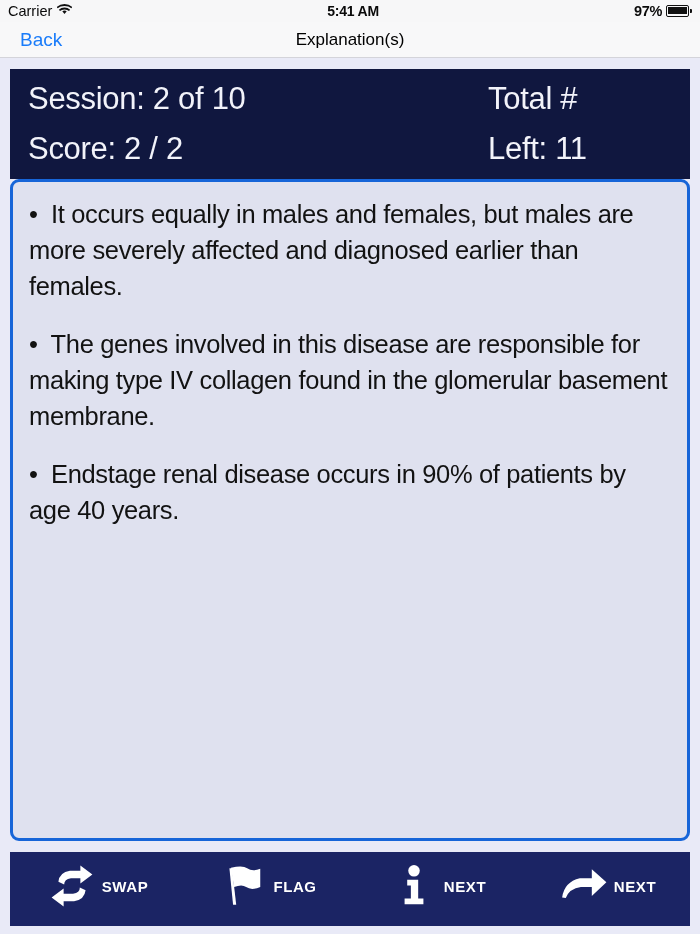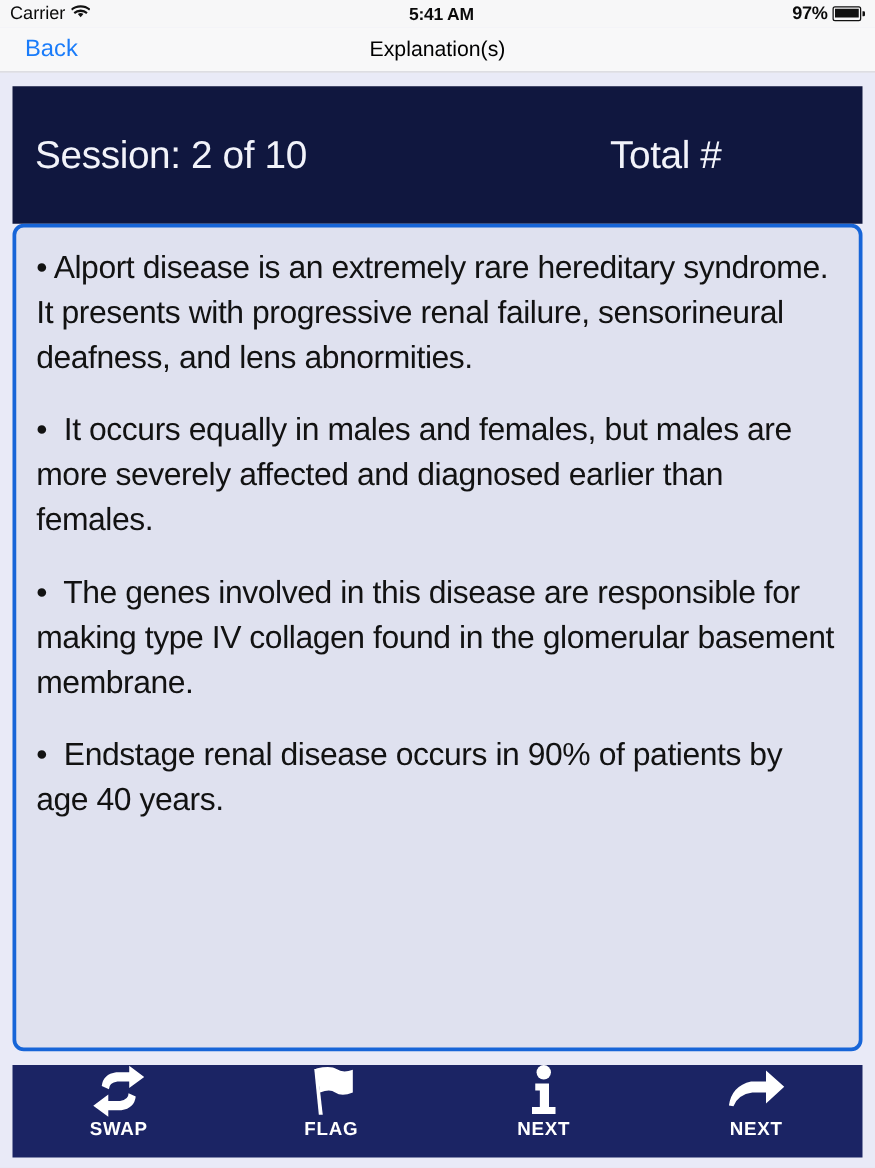--- a/index.html
+++ b/index.html
@@ -106,22 +106,22 @@
 
   
   .toolbar {
     position:absolute; top:852px; left:10px;
     width:680px; height:74px;
     background:#1b2464;
     display:flex;
   }
   .tool-btn {
     flex:1 1 25%;
-    display:flex; flex-direction:column;
-    align-items:center; justify-content:flex-start;
+    display:flex; flex-direction:row;
+    align-items:center; justify-content:center;
     padding-bottom:6px;
     background:none; border:none;
     cursor:pointer;
   }
   .tool-icon {
     height:42px; width:60px;
     display:flex; align-items:center; justify-content:center;
   }
   .tool-label {
     color:#ffffff;
@@ -161,24 +161,27 @@
   <div class="nav-bar">
     <button class="nav-back">Back</button>
     <div class="nav-title">Explanation(s)</div>
   </div>
 
   <div class="score-panel">
     <div class="score-row">
       <span class="col-left">Session: 2 of 10</span>
       <span class="col-right">Total #</span>
     </div>
+    <div class="score-row">
+      <span class="col-left">Score: 2 / 2</span>
+      <span class="col-right">Left: 11</span>
+    </div>
   </div>
 
   <div class="explanation-box">
-    <p class="bullet-para">• Alport disease is an extremely rare hereditary syndrome. It presents with progressive renal failure, sensorineural deafness, and lens abnormities.</p>
     <p class="bullet-para">•  It occurs equally in males and females, but males are more severely affected and diagnosed earlier than females.</p>
     <p class="bullet-para">•  The genes involved in this disease are responsible for making type IV collagen found in the glomerular basement membrane.</p>
     <p class="bullet-para">•  Endstage renal disease occurs in 90% of patients by age 40 years.</p>
   </div>
 
   <div class="toolbar">
 
     <button class="tool-btn">
       <span class="tool-icon">
         <svg viewBox="0 0 44 42" width="46" height="44">

